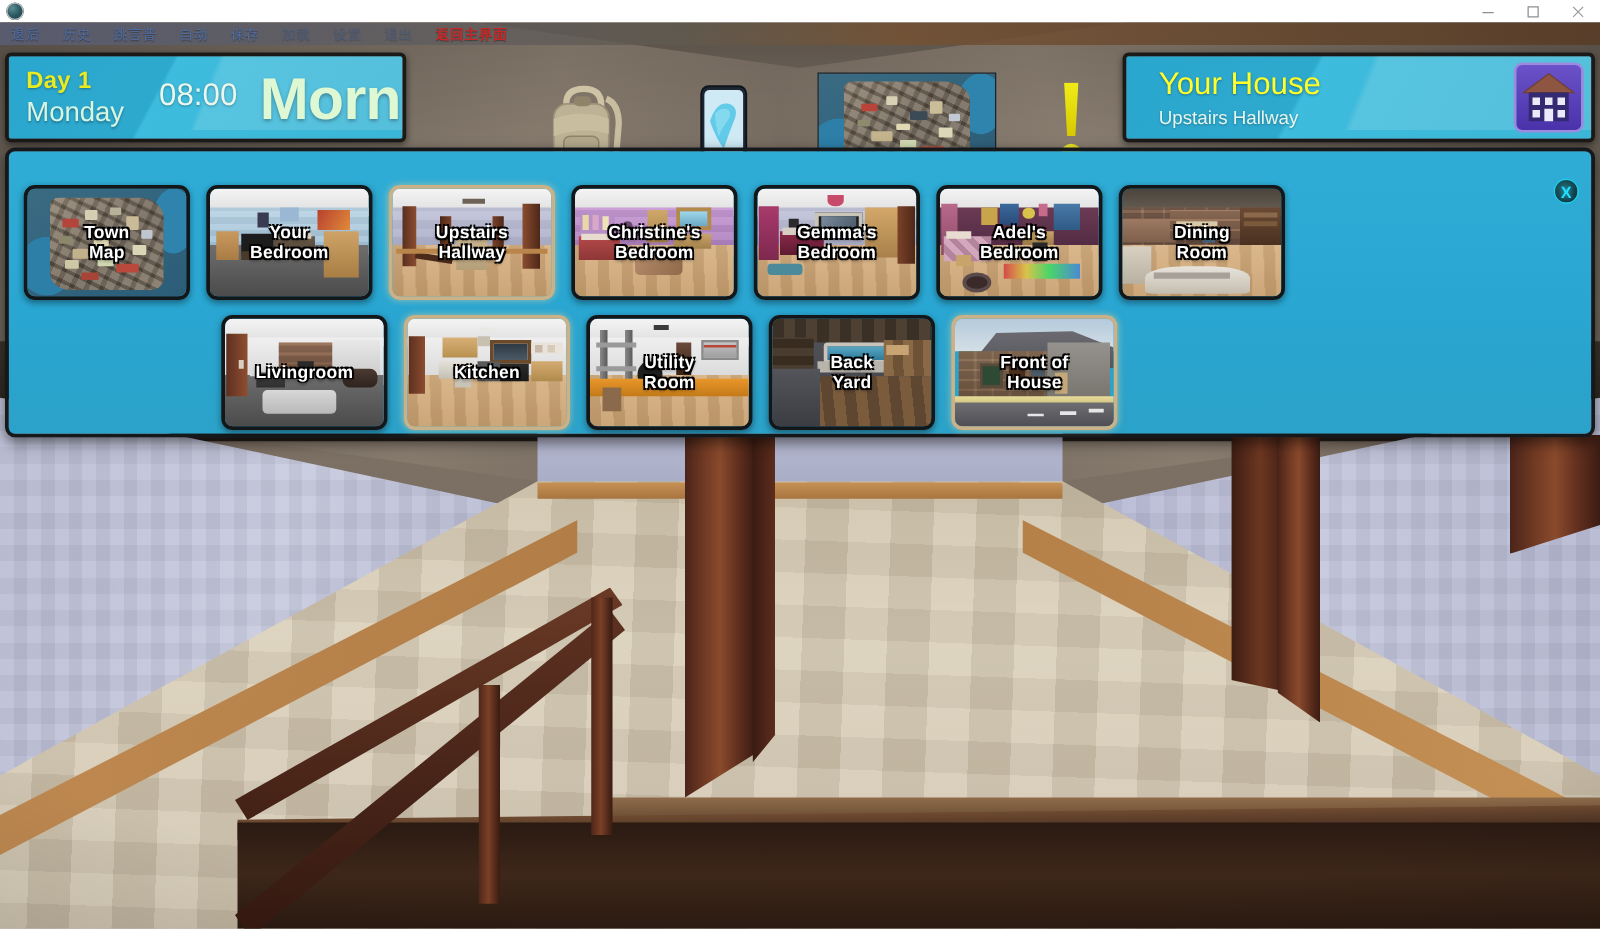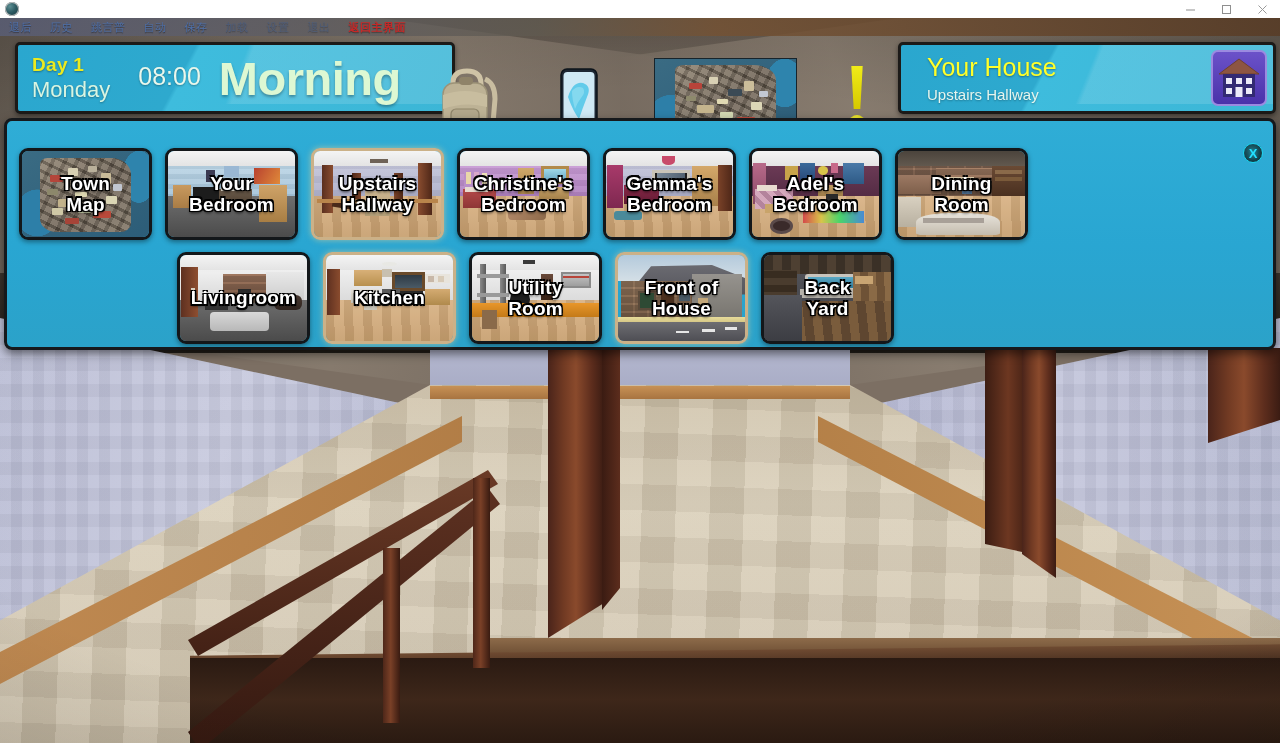--- a/index.html
+++ b/index.html
@@ -207,21 +207,21 @@
     overflow: hidden;
   }
   .hud-panel::after {
     content: ""; position: absolute; left: -10%; top: -60%;
     width: 130%; height: 150%;
     background: linear-gradient(112deg, rgba(255,255,255,0) 48%, rgba(255,255,255,.13) 49%, rgba(255,255,255,.13) 100%);
     pointer-events: none;
   }
 
   
-  .panel-time { left: 4px; width: 440px; margin-left: 11px; }
+  .panel-time { left: 4px; width: 321px; }
   .panel-time .inner {
     position: relative; z-index: 2; height: 100%;
     display: flex; align-items: center; padding-left: 14px;
   }
   .time-left { display: flex; flex-direction: column; line-height: 1; }
   .day-num  { color: #eaea20; font-size: 19px; font-weight: bold; letter-spacing: .3px;
               text-shadow: 0 1px 2px rgba(0,0,0,.35); }
   .day-name { color: #d9f5e2; font-size: 22px; margin-top: 5px;
               text-shadow: 0 1px 2px rgba(0,0,0,.3); }
   .clock { color: #e9f7ec; font-size: 25px; margin-left: 28px; margin-bottom: 4px;
@@ -313,21 +313,21 @@
     position: relative; width: 133px; height: 92px;
     border: 3px solid #13171a; border-radius: 9px;
     overflow: hidden; cursor: pointer;
     box-shadow: 0 2px 5px rgba(0,0,0,.4);
   }
   .tile.current { border-color: #cbb188; box-shadow: 0 0 6px rgba(235,210,150,.6); }
   .tile .art { position: absolute; inset: 0; }
   .tile .label {
     position: absolute; left: 0; right: 0; top: 50%;
     transform: translateY(-50%);
-    text-align: center; color: #fff; font-size: 19px; line-height: 1.12;
+    text-align: center; color: #fff; font-size: 14px; line-height: 1.12;
     font-weight: bold; letter-spacing: .2px;
     text-shadow:
       -1.4px -1.4px 0 #000, 1.4px -1.4px 0 #000,
       -1.4px 1.4px 0 #000, 1.4px 1.4px 0 #000,
       0 2px 3px rgba(0,0,0,.8);
     padding: 0 3px;
   }
 
   
   .rm { position: absolute; inset: 0; }
@@ -751,54 +751,54 @@
                   <div class="obj" style="position:absolute;left:54%;top:22%;width:10%;height:30%;background:linear-gradient(#6a4a3a,#3a2418);"></div>
                   <div class="obj" style="position:absolute;left:70%;top:20%;width:24%;height:18%;background:linear-gradient(#c4c4c4,#9e9e9e);border:2px solid #8a8a8a;"></div>
                   <div class="obj" style="position:absolute;left:72%;top:24%;width:20%;height:3%;background:#b8453a;"></div>
                   <div class="obj" style="position:absolute;left:0%;top:56%;width:100%;height:16%;background:linear-gradient(#e8962a,#c47a18);"></div>
                   <div class="obj" style="position:absolute;left:8%;top:64%;width:12%;height:22%;background:#8a6a4a;"></div>
                   <div class="obj" style="position:absolute;left:40%;top:6%;width:10%;height:4%;background:#3a3a3a;"></div>
                 </div>
               </div>
               <div class="label">Utility<br>Room</div>
             </div>
+            <div class="tile">
+              <div class="art">
+                <div class="rm">
+                  <div style="position:absolute;inset:0;background:linear-gradient(#55565c,#3e3f45);"></div>
+                  <div style="position:absolute;left:0;top:0;width:100%;height:22%;background:repeating-linear-gradient(90deg,#3a3026 0 9px,#4e4032 9px 18px);"></div>
+                  <div style="position:absolute;left:0;top:18%;width:26%;height:82%;background:repeating-linear-gradient(0deg,#4a3c2e 0 7px,#382c20 7px 14px);"></div>
+                  <div style="position:absolute;left:32%;top:22%;width:46%;height:20%;background:linear-gradient(#5aa8c4,#2e7a9a);border:3px solid #c8c4bc;border-radius:3px;"></div>
+                  <div style="position:absolute;left:28%;top:40%;width:54%;height:10%;background:#b8b4ac;"></div>
+                  <div style="position:absolute;left:70%;top:20%;width:30%;height:34%;background:repeating-linear-gradient(88deg,#8a6a46 0 8px,#6e5236 8px 16px);"></div>
+                  <div style="position:absolute;left:72%;top:24%;width:14%;height:10%;background:#c8a472;"></div>
+                  <div style="position:absolute;left:26%;top:54%;width:74%;height:46%;background:repeating-linear-gradient(84deg,#7a5c3c 0 9px,#5e4630 9px 18px);"></div>
+                  <div style="position:absolute;left:0;top:46%;width:30%;height:54%;background:linear-gradient(#54555b,#3c3d43);"></div>
+                </div>
+              </div>
+              <div class="label">Back<br>Yard</div>
+            </div>
             <div class="tile current">
               <div class="art">
                 <div class="rm">
                   <div style="position:absolute;left:0;right:0;top:0;height:30%;background:linear-gradient(#b4cadc,#d4dfe6);"></div>
                   <div style="position:absolute;left:0;top:6%;width:100%;height:40%;background:linear-gradient(#6e6e74,#55555c);clip-path:polygon(8% 100%,26% 18%,74% 14%,100% 52%,100% 100%,0 100%);"></div>
                   <div style="position:absolute;left:2%;top:30%;width:56%;height:44%;background:repeating-linear-gradient(0deg,rgba(0,0,0,.16) 0 6px,rgba(0,0,0,0) 6px 8px),repeating-linear-gradient(90deg,rgba(0,0,0,.12) 0 12px,rgba(0,0,0,0) 12px 14px),linear-gradient(#a8876a,#8a6c52);"></div>
                   <div style="position:absolute;left:58%;top:22%;width:40%;height:52%;background:linear-gradient(#96938e,#78756f);"></div>
                   <div style="position:absolute;left:16%;top:42%;width:14%;height:22%;background:#2e4a34;border:2px solid #5a4a3a;"></div>
                   <div style="position:absolute;left:34%;top:40%;width:10%;height:24%;background:linear-gradient(#5a3a24,#3a2416);"></div>
                   <div style="position:absolute;left:48%;top:42%;width:9%;height:12%;background:#4a5a66;"></div>
                   <div style="position:absolute;left:63%;top:50%;width:8%;height:20%;background:#c4a87a;"></div>
                   <div style="position:absolute;left:0;top:72%;width:100%;height:8%;background:linear-gradient(#e8dc9a,#cfc080);"></div>
                   <div style="position:absolute;left:0;top:78%;width:100%;height:22%;background:linear-gradient(#6e6e72,#4e4e54);"></div>
                   <div style="position:absolute;left:46%;top:88%;width:10%;height:3%;background:#e6e6e6;"></div>
                   <div style="position:absolute;left:66%;top:86%;width:10%;height:3%;background:#e6e6e6;"></div>
                   <div style="position:absolute;left:84%;top:84%;width:10%;height:3%;background:#e6e6e6;"></div>
                 </div>
               </div>
               <div class="label">Front of<br>House</div>
             </div>
-            <div class="tile">
-              <div class="art">
-                <div class="rm">
-                  <div style="position:absolute;inset:0;background:linear-gradient(#55565c,#3e3f45);"></div>
-                  <div style="position:absolute;left:0;top:0;width:100%;height:22%;background:repeating-linear-gradient(90deg,#3a3026 0 9px,#4e4032 9px 18px);"></div>
-                  <div style="position:absolute;left:0;top:18%;width:26%;height:82%;background:repeating-linear-gradient(0deg,#4a3c2e 0 7px,#382c20 7px 14px);"></div>
-                  <div style="position:absolute;left:32%;top:22%;width:46%;height:20%;background:linear-gradient(#5aa8c4,#2e7a9a);border:3px solid #c8c4bc;border-radius:3px;"></div>
-                  <div style="position:absolute;left:28%;top:40%;width:54%;height:10%;background:#b8b4ac;"></div>
-                  <div style="position:absolute;left:70%;top:20%;width:30%;height:34%;background:repeating-linear-gradient(88deg,#8a6a46 0 8px,#6e5236 8px 16px);"></div>
-                  <div style="position:absolute;left:72%;top:24%;width:14%;height:10%;background:#c8a472;"></div>
-                  <div style="position:absolute;left:26%;top:54%;width:74%;height:46%;background:repeating-linear-gradient(84deg,#7a5c3c 0 9px,#5e4630 9px 18px);"></div>
-                  <div style="position:absolute;left:0;top:46%;width:30%;height:54%;background:linear-gradient(#54555b,#3c3d43);"></div>
-                </div>
-              </div>
-              <div class="label">Back<br>Yard</div>
-            </div>
           </div>
       </div>
     </div>
 
   </div>
 </div>
 
 </body></html>

